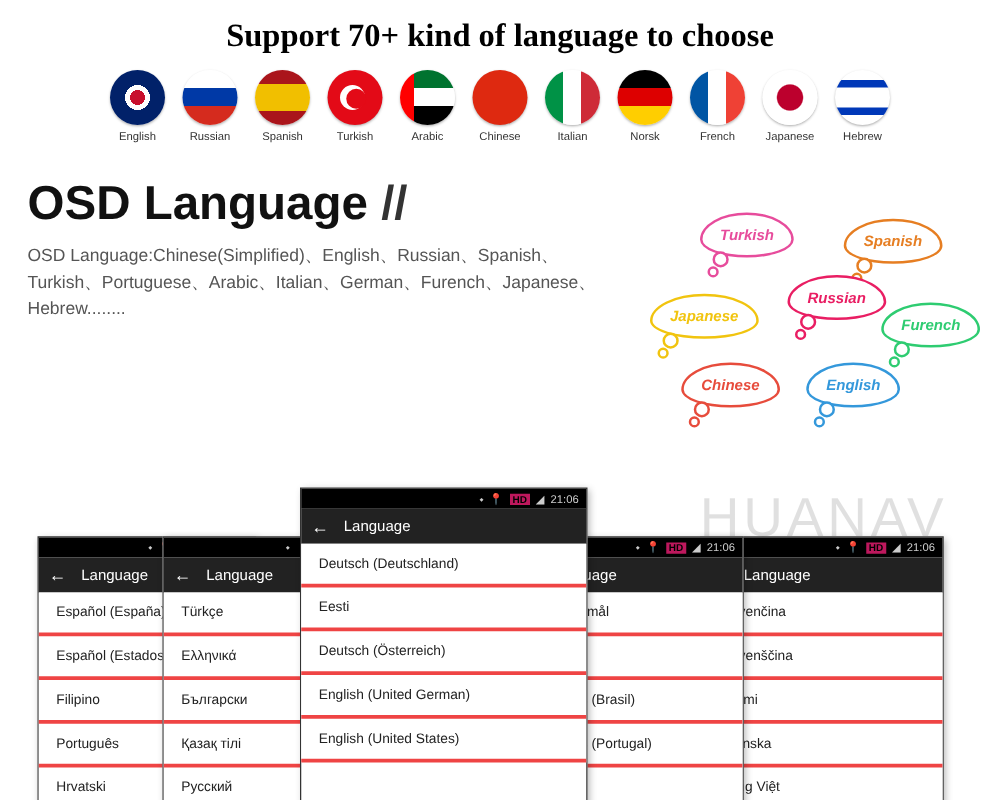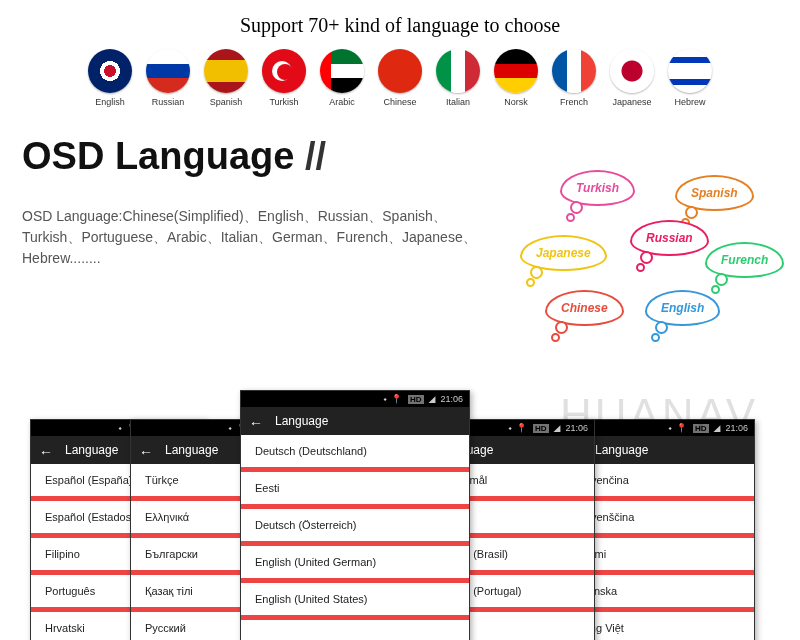--- a/index.html
+++ b/index.html
@@ -6,22 +6,22 @@
 body {
   width: 800px;
   height: 640px;
   background: #fff;
   font-family: Arial, sans-serif;
   position: relative;
   overflow: hidden;
 }
 .headline {
   text-align: center;
-  font-weight: 400;
-  font-size: 20px;
+  font-weight: 700;
+  font-size: 26px;
   font-family: Georgia, serif;
   margin-top: 14px;
   color: #000;
 }
 .flags-row {
   display: flex;
   justify-content: center;
   gap: 10px;
   margin-top: 12px;
 }
@@ -65,21 +65,21 @@
 .flag-il::after{content:"";position:absolute;left:0;bottom:8px;right:0;height:6px;background:#0038b8;}
 
 .osd-title {
   margin: 28px 0 0 22px;
   font-size: 38px;
   font-weight: bold;
   color: #111;
 }
 .osd-title .slashes { color: #333; }
 .osd-desc {
-  margin: 28px 22px 0 22px;
+  margin: 9px 22px 0 22px;
   font-size: 14px;
   color: #555;
   line-height: 1.5;
   max-width: 480px;
 }
 
 .clouds {
   position: absolute;
   right: 20px;
   top: 170px;
@@ -133,41 +133,41 @@
   background: #000;
   color: #ccc;
   font-size: 9px;
   display: flex;
   justify-content: flex-end;
   align-items: center;
   padding: 0 6px;
   gap: 5px;
 }
 .hd-badge {
-  background:#737373;color:#000;padding:0 2px;font-weight:bold;font-size:8px;
+  background:#be185d;color:#000;padding:0 2px;font-weight:bold;font-size:8px;
 }
 .screen-header {
   background: #222;
   color: #fff;
   display: flex;
   align-items: center;
   height: 28px;
   padding: 0 8px;
   font-size: 12px;
 }
 .back-arrow {
   margin-right: 12px;
   font-size: 14px;
 }
 .screen-body {
   background: #fff;
 }
 .lang-item {
   padding: 10px 14px;
-  border-bottom: 5px solid #ef4444;
+  border-bottom: 3px solid #ef4444;
   font-size: 11px;
   color: #222;
 }
 
 .watermark {
   position: absolute;
   right: 42px;
   top: 390px;
   font-size: 44px;
   font-weight: 200;

